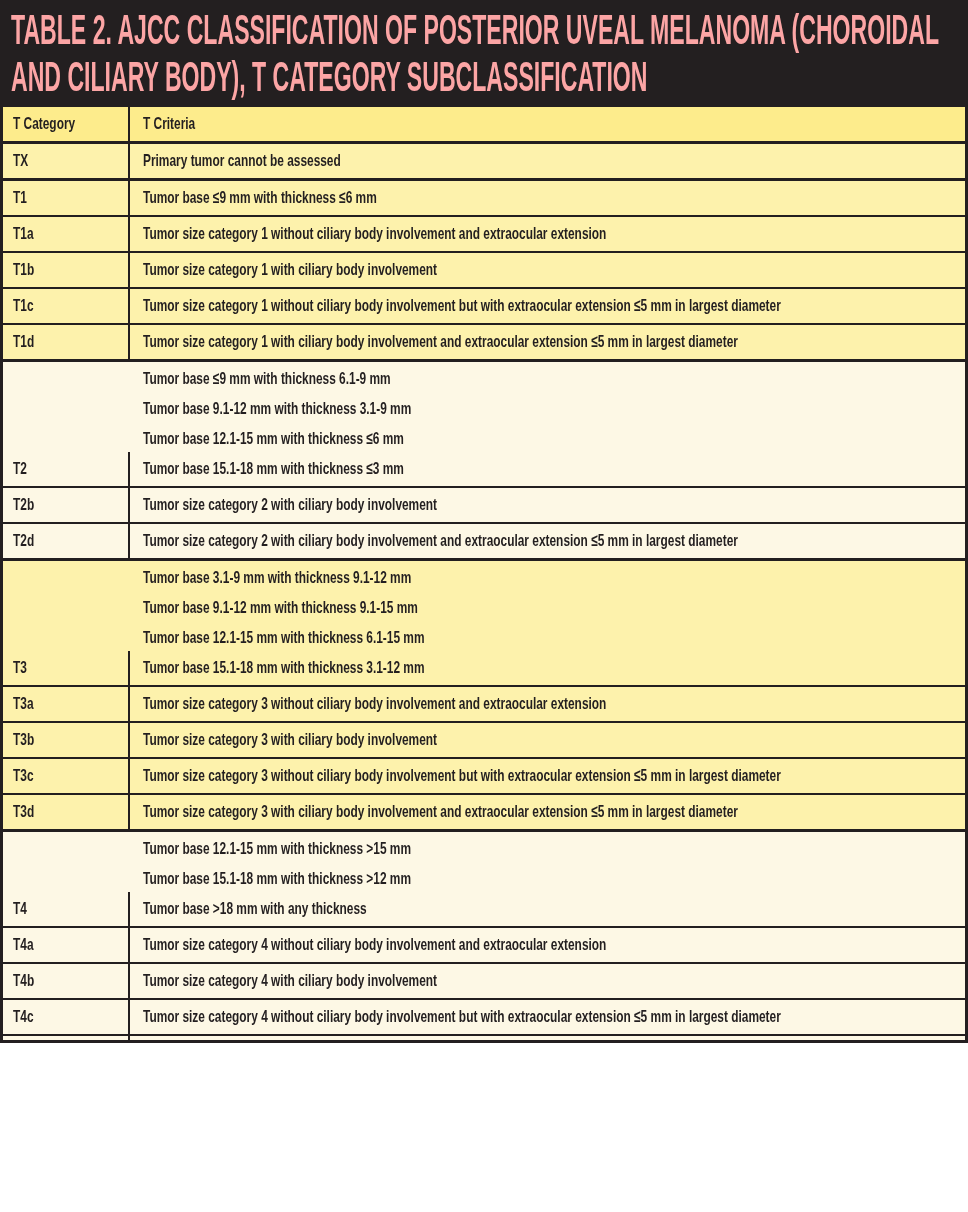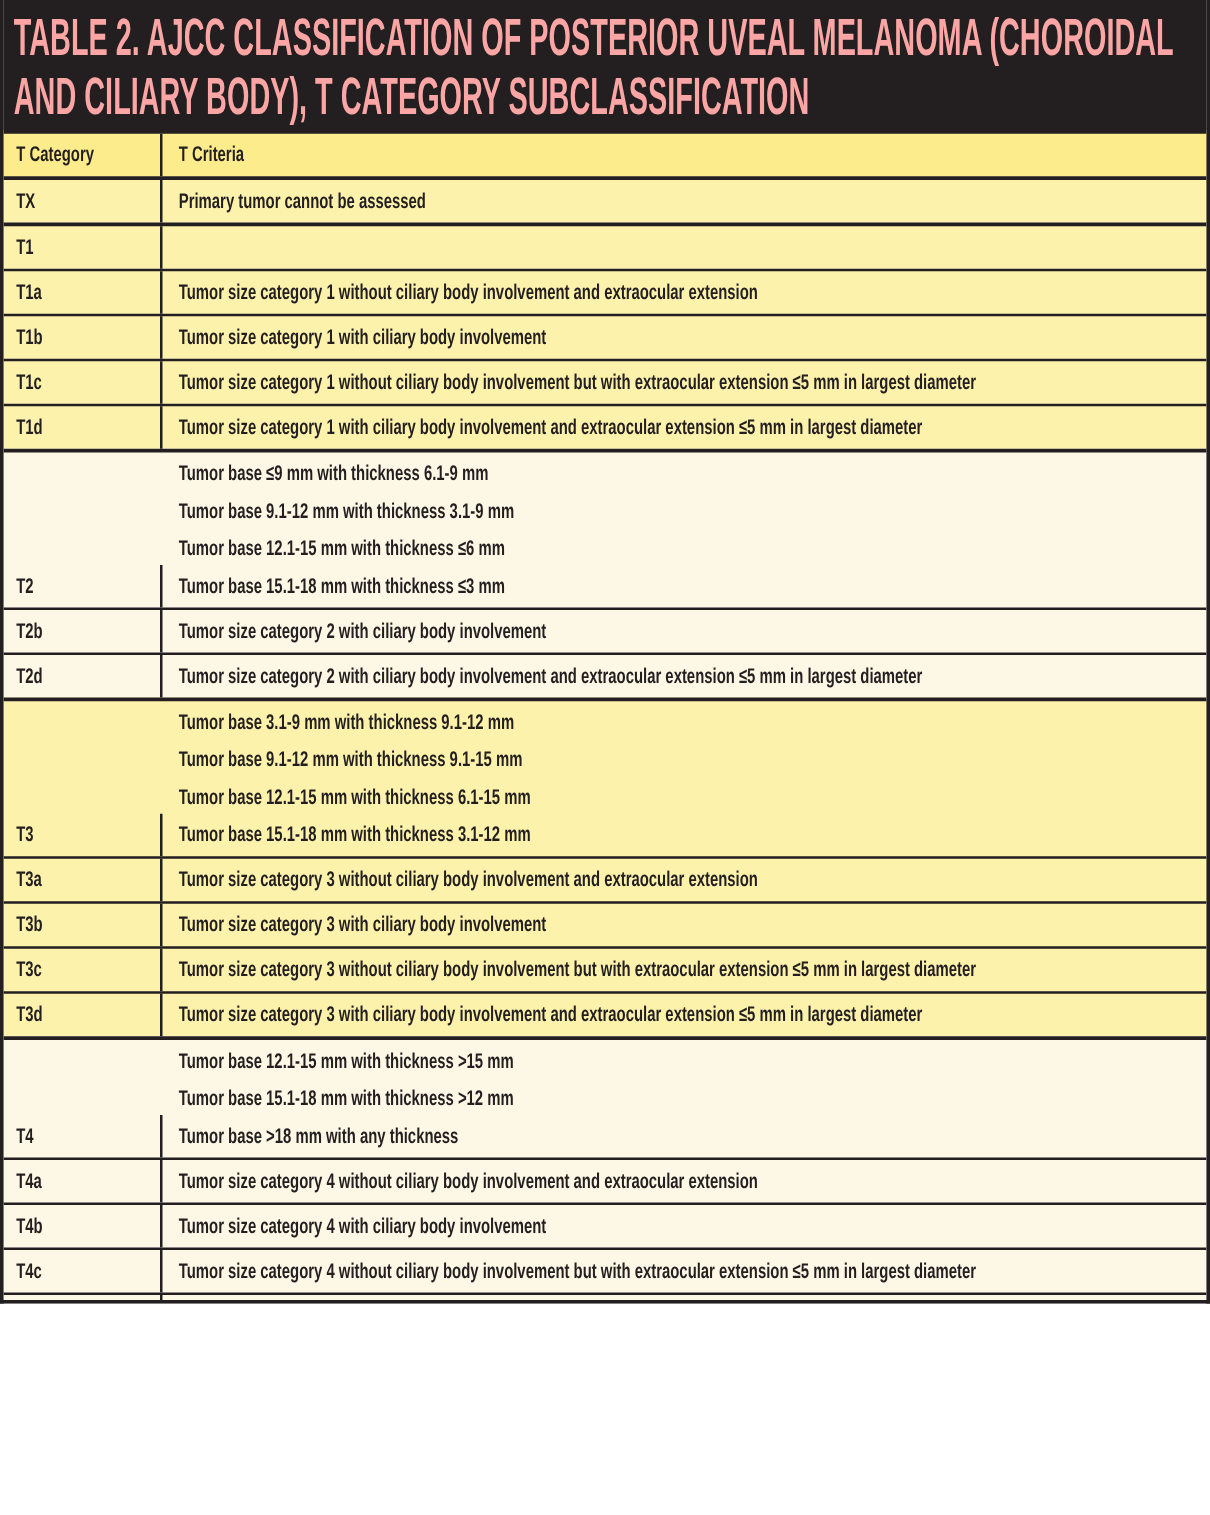--- a/index.html
+++ b/index.html
@@ -88,20 +88,21 @@
   <div id="rows">
       <div class="row shade-yellow group-start">
         <div class="cell cat"><span class="cond">TX</span></div>
         <div class="cell crit">
           <div><span class="cond">Primary tumor cannot be assessed</span></div>
         </div>
       </div>
       <div class="row shade-yellow group-start">
         <div class="cell cat"><span class="cond">T1</span></div>
         <div class="cell crit">
+          <div><span class="cond">Tumor base ≤9 mm with thickness ≤6 mm</span></div>
         </div>
       </div>
       <div class="row shade-yellow">
         <div class="cell cat"><span class="cond">T1a</span></div>
         <div class="cell crit">
           <div><span class="cond">Tumor size category 1 without ciliary body involvement and extraocular extension</span></div>
         </div>
       </div>
       <div class="row shade-yellow">
         <div class="cell cat"><span class="cond">T1b</span></div>

